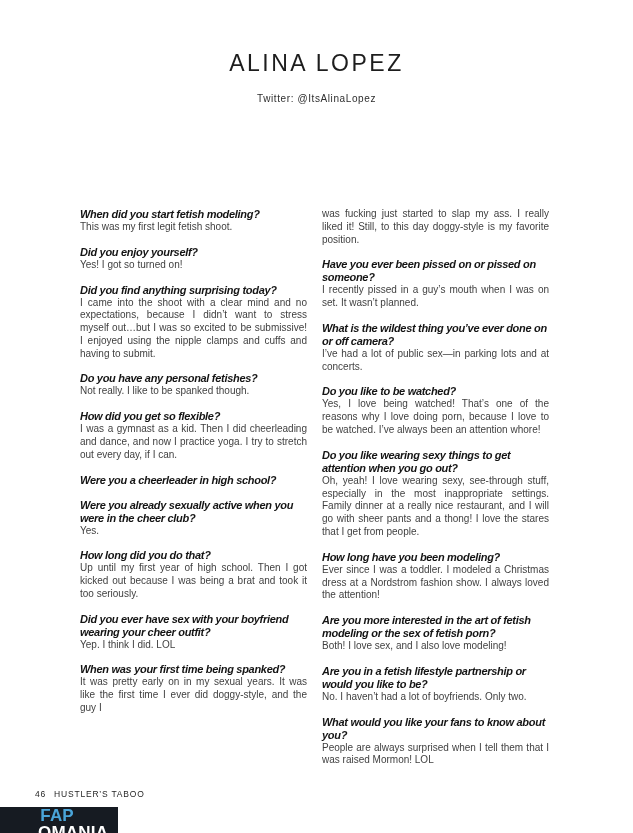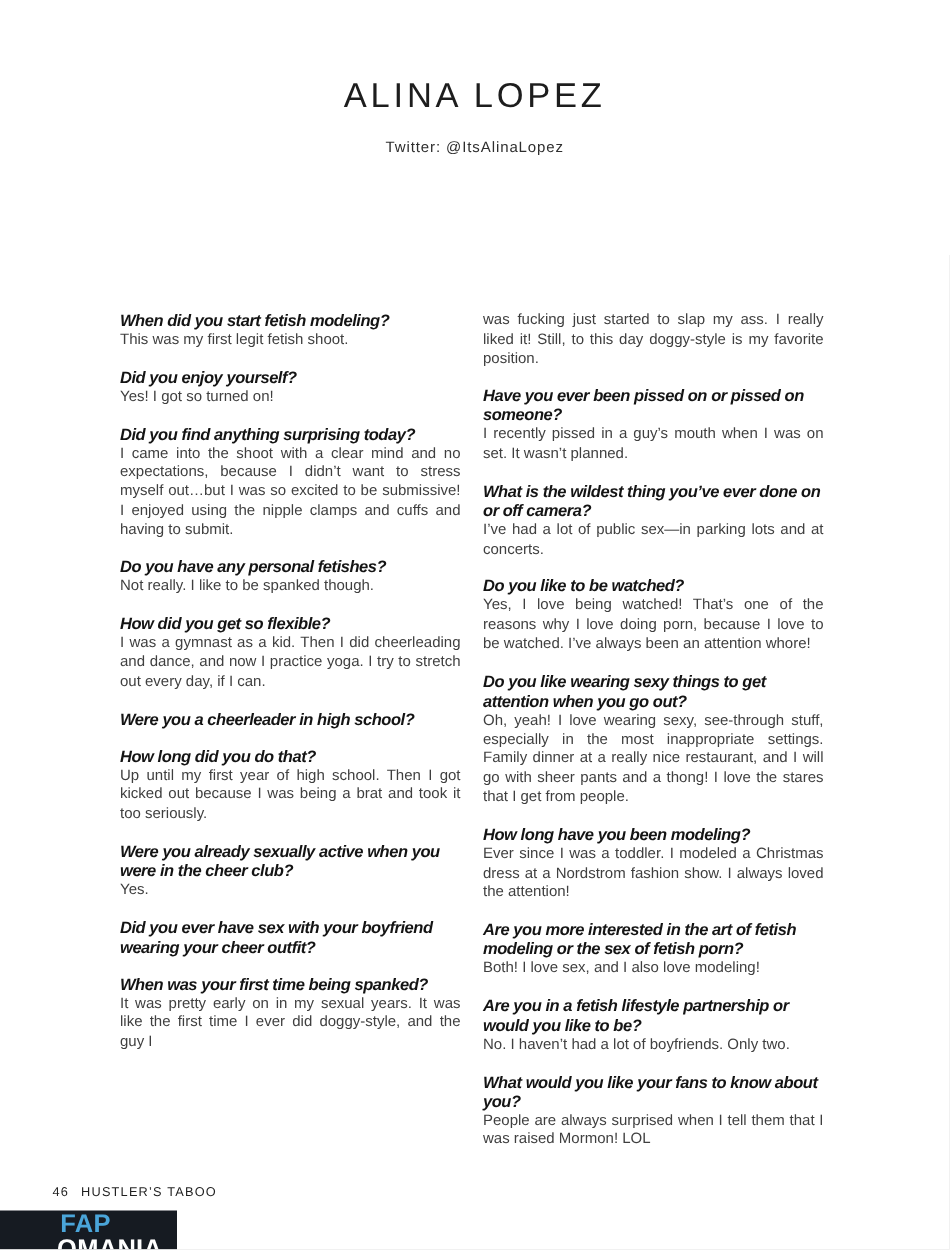--- a/index.html
+++ b/index.html
@@ -115,29 +115,30 @@
           <p class="a">Not really. I like to be spanked though.</p>
         </div>
         <div class="qa">
           <p class="q">How did you get so flexible?</p>
           <p class="a">I was a gymnast as a kid. Then I did cheerleading and dance, and now I practice yoga. I try to stretch out every day, if I can.</p>
         </div>
         <div class="qa">
           <p class="q">Were you a cheerleader in high school?</p>
         </div>
         <div class="qa">
+          <p class="q">Were you already sexually active when you were in the cheer club?</p>
+          <p class="a">Yes.</p>
+        </div>
+        <div class="qa">
           <p class="q">How long did you do that?</p>
           <p class="a">Up until my first year of high school. Then I got kicked out because I was being a brat and took it too seriously.</p>
         </div>
         <div class="qa">
-          <p class="q">Were you already sexually active when you were in the cheer club?</p>
-          <p class="a">Yes.</p>
-        </div>
-        <div class="qa">
           <p class="q">Did you ever have sex with your boyfriend wearing your cheer outfit?</p>
+          <p class="a">Yep. I think I did. LOL</p>
         </div>
         <div class="qa">
           <p class="q">When was your first time being spanked?</p>
           <p class="a">It was pretty early on in my sexual years. It was like the first time I ever did doggy-style, and the guy I</p>
         </div>
       </div>
     <div class="col">
         <div class="qa">
           <p class="a">was fucking just started to slap my ass. I really liked it! Still, to this day doggy-style is my favorite position.</p>
         </div>

